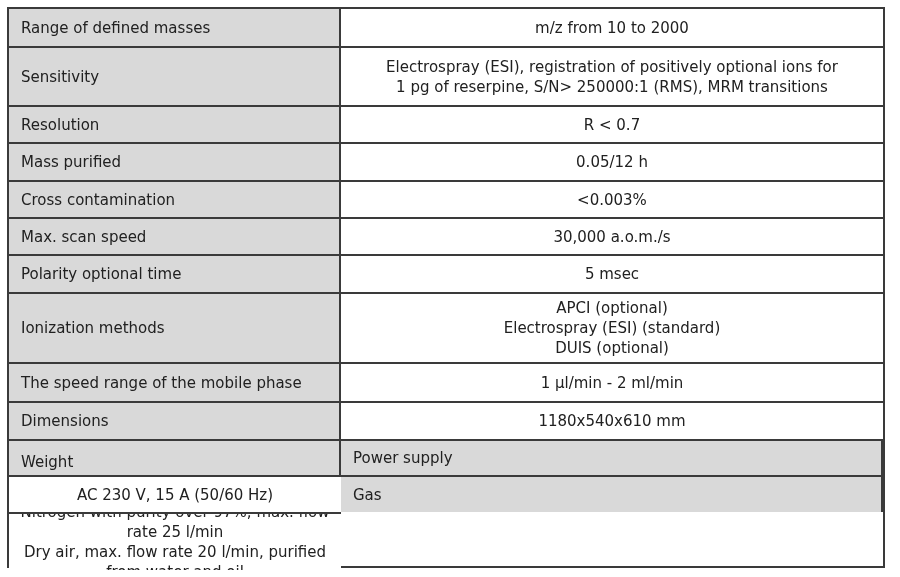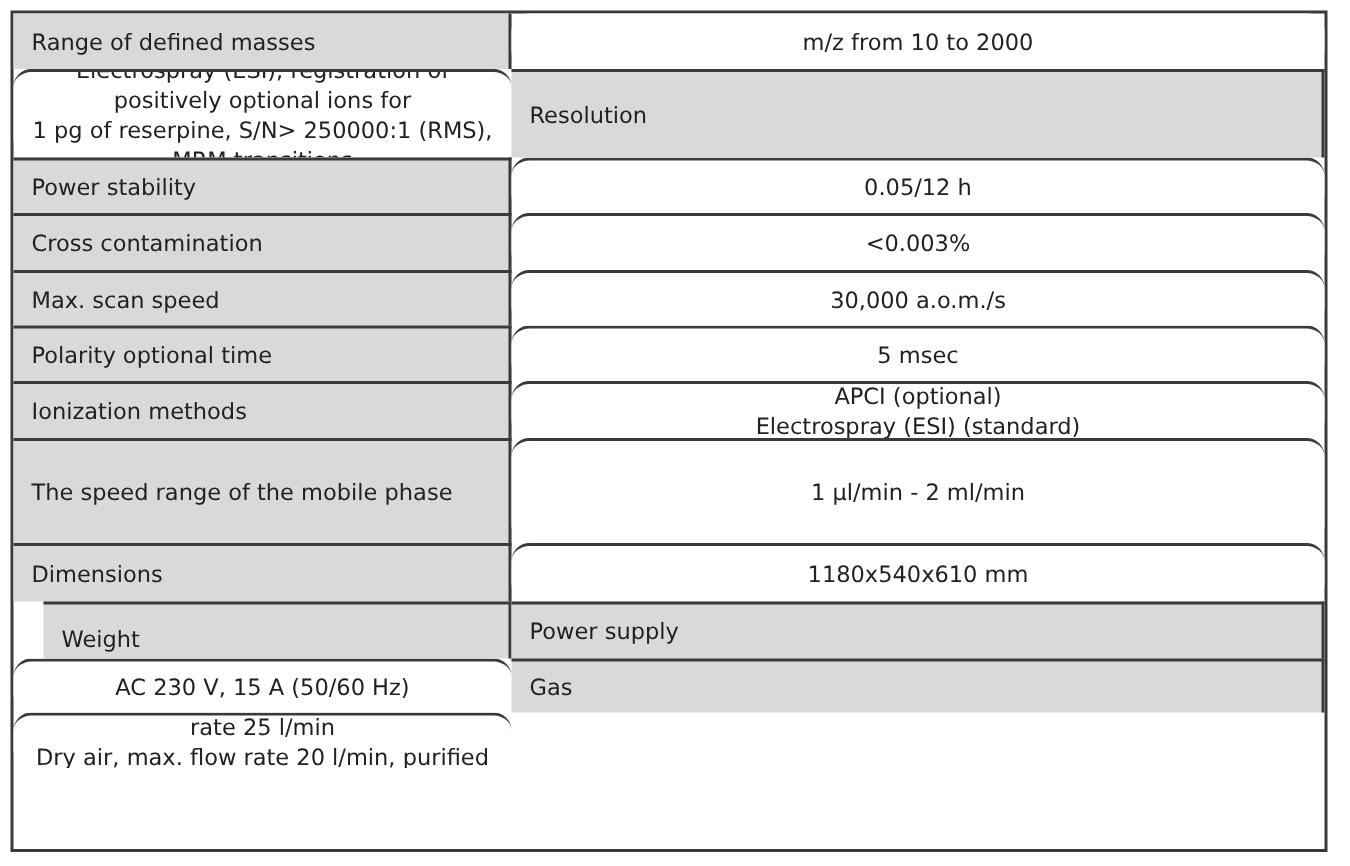--- a/index.html
+++ b/index.html
@@ -39,69 +39,72 @@
     padding-right: 6px;
     justify-content: flex-start;
     text-align: right;
   }
   .cell.value {
     background: #ffffff;
     padding: 0 10px;
     justify-content: center;
     text-align: center;
     flex-direction: column;
-    border-radius: 12px;
   }
   .cell.bordered {
     border-top: 2px solid #3a3a3a;
   }
   .cell.label.label-low {
     align-items: flex-end;
     padding-bottom: 3px;
-    margin-left: 20px;
   }
   .value-line {
     display: block;
     width: 100%;
     text-align: center;
   }
 </style>
 </head>
 <body>
 
 <div id="spec-table" style="grid-template-rows: 37px 59px 37px 38px 37px 37px 38px 70px 39px 38px 36px 37px 58px;">
     <div class="cell label">Range of defined masses</div>
     <div class="cell value">
       <span class="value-line">m/z from 10 to 2000</span>
     </div>
+    <div class="cell label bordered">Sensitivity</div>
     <div class="cell value bordered">
       <span class="value-line">Electrospray (ESI), registration of positively optional ions for</span>
       <span class="value-line">1 pg of reserpine, S/N&gt; 250000:1 (RMS), MRM transitions</span>
     </div>
     <div class="cell label bordered">Resolution</div>
-    <div class="cell label bordered">Power stability</div>
+    <div class="cell value bordered">
+      <span class="value-line">R &lt; 0.7</span>
+    </div>
+    <div class="cell label bordered">Mass purified</div>
     <div class="cell value bordered">
       <span class="value-line">0.05/12 h</span>
     </div>
     <div class="cell label bordered">Cross contamination</div>
     <div class="cell value bordered">
       <span class="value-line">&lt;0.003%</span>
     </div>
     <div class="cell label bordered">Max. scan speed</div>
     <div class="cell value bordered">
       <span class="value-line">30,000 a.o.m./s</span>
     </div>
     <div class="cell label bordered">Polarity optional time</div>
     <div class="cell value bordered">
       <span class="value-line">5 msec</span>
     </div>
     <div class="cell label bordered">Ionization methods</div>
     <div class="cell value bordered">
       <span class="value-line">APCI (optional)</span>
       <span class="value-line">Electrospray (ESI) (standard)</span>
+      <span class="value-line">DUIS (optional)</span>
     </div>
     <div class="cell label bordered">The speed range of the mobile phase</div>
     <div class="cell value bordered">
       <span class="value-line">1 µl/min - 2 ml/min</span>
     </div>
     <div class="cell label bordered">Dimensions</div>
     <div class="cell value bordered">
       <span class="value-line">1180x540x610 mm</span>
     </div>
     <div class="cell label bordered label-low">Weight</div>

